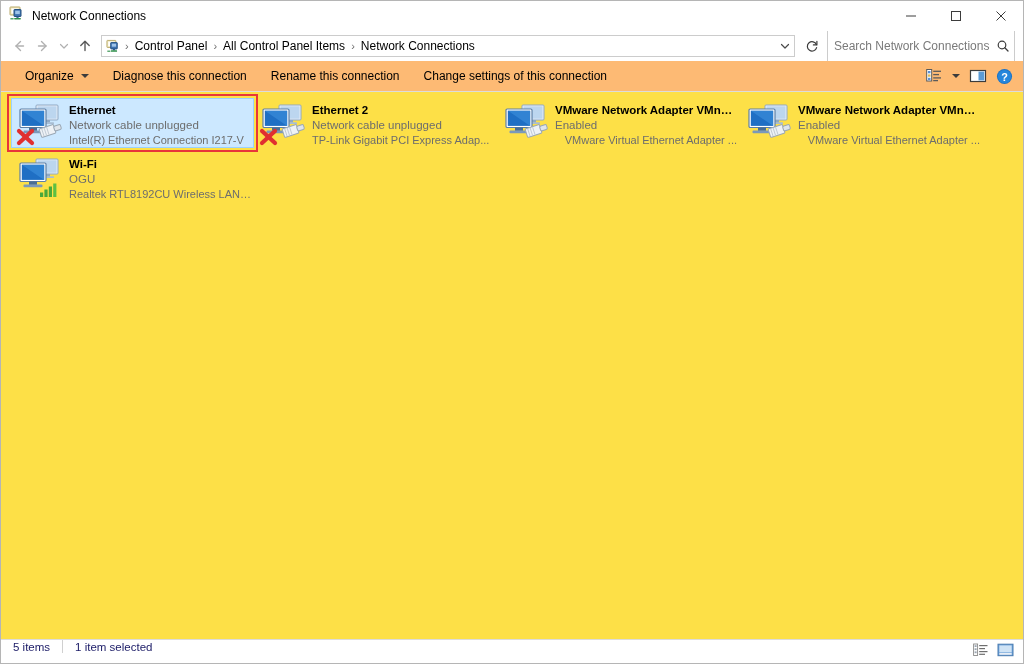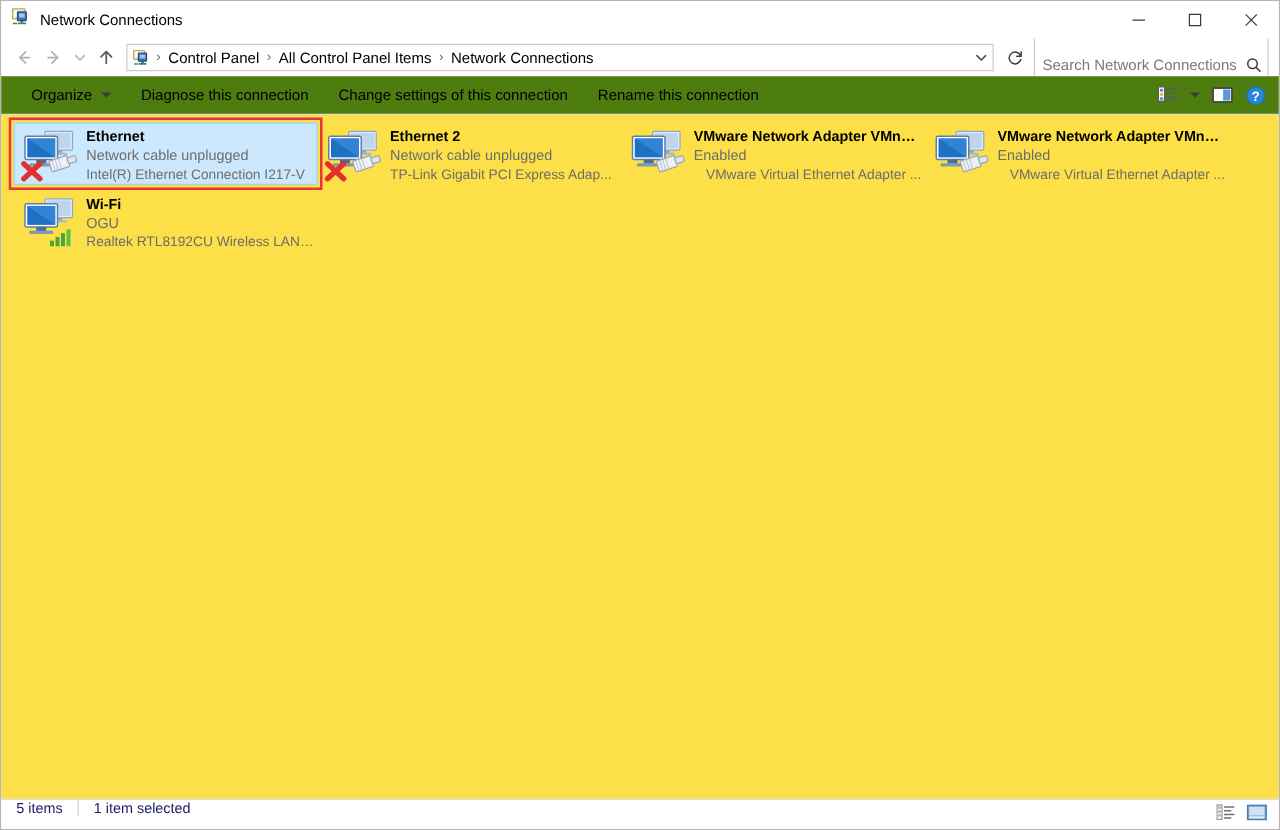--- a/index.html
+++ b/index.html
@@ -124,21 +124,21 @@
     color: #3c3c3c;
     flex: 0 0 auto;
     margin-right: 4px;
   }
   .searchbox {
     width: 188px;
     height: 34px;
     border: 1px solid #cccccc;
     background: #ffffff;
     display: flex;
-    align-items: flex-end;
+    align-items: center;
     box-sizing: border-box;
     flex: 0 0 auto;
   }
   .search-input {
     border: none; outline: none;
     flex: 1 1 auto;
     height: 18px;
     font-size: 12px;
     font-family: "Liberation Sans", sans-serif;
     color: #000000;
@@ -151,21 +151,21 @@
     width: 22px; height: 20px;
     display: flex; align-items: center; justify-content: center;
     color: #3c3c3c;
     flex: 0 0 auto;
   }
 
   
   .commandbar {
     height: 31px;
     flex: 0 0 31px;
-    background: #4d7c0f;
+    background: #fdba74;
     border-bottom: 1px solid #dcdcdc;
     display: flex;
     align-items: center;
     padding: 0 6px 0 12px;
     box-sizing: border-box;
     position: relative;
   }
   .cmd {
     font-size: 12px;
     color: #000000;
@@ -414,24 +414,24 @@
 
   <div class="commandbar">
     <div class="cmd">
       <span>Organize</span>
       <span class="cmd-caret"></span>
     </div>
     <div class="cmd">
       <span>Diagnose this connection</span>
     </div>
     <div class="cmd">
+      <span>Rename this connection</span>
+    </div>
+    <div class="cmd">
       <span>Change settings of this connection</span>
-    </div>
-    <div class="cmd">
-      <span>Rename this connection</span>
     </div>
 
     <div class="cmd-spacer"></div>
 
     <div class="cmd-icon-btn">
       <svg width="17" height="16" viewBox="0 0 17 16">
         <rect x="0.7" y="1.5" width="5" height="11.5" fill="#ffffff" stroke="#5a5a5a" stroke-width="1"></rect>
         <rect x="1.9" y="3" width="2.6" height="2.3" fill="#5a8fd4"></rect>
         <rect x="1.9" y="6.4" width="2.6" height="2.3" fill="#e0bb55"></rect>
         <rect x="1.9" y="9.8" width="2.6" height="2.3" fill="#5a8fd4"></rect>

